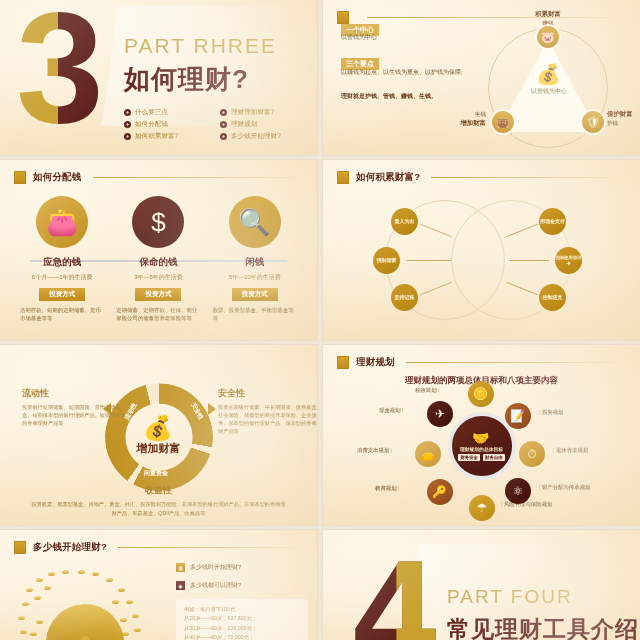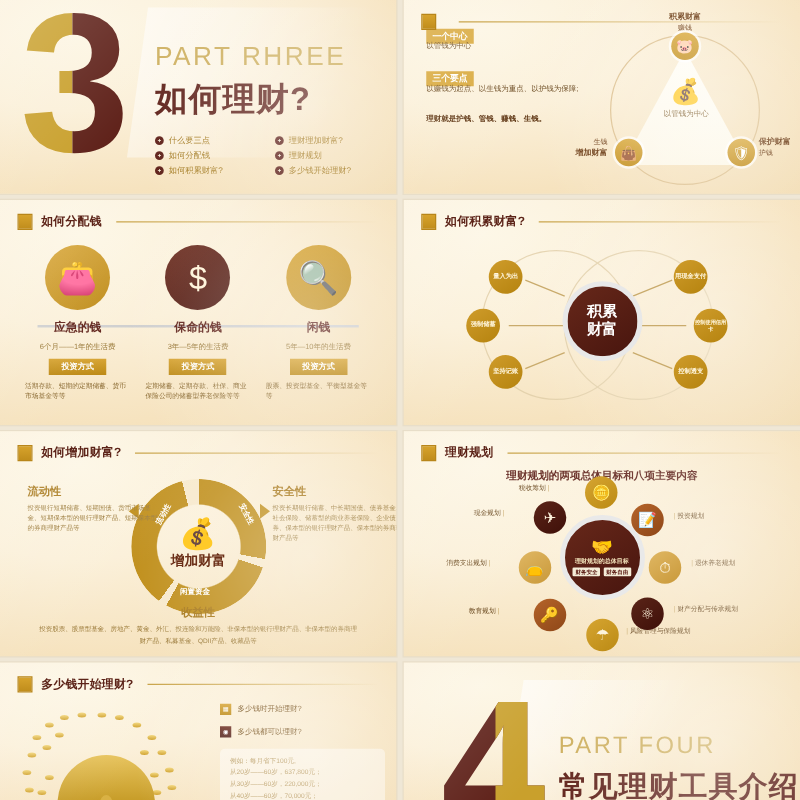--- a/index.html
+++ b/index.html
@@ -276,24 +276,20 @@
   <div class="slide s4">
     <div class="hdr">
       <div class="sq"></div>
       <div class="ttl">如何积累财富?</div>
       <div class="rule"></div>
     </div>
 
     <div class="ring" style="left:62px;top:40px;width:120px;height:120px;"></div>
     <div class="ring" style="left:128px;top:40px;width:120px;height:120px;"></div>
 
-    <div class="hub">
-      <span>积累</span>
-      <span>财富</span>
-    </div>
 
     <div class="spoke" style="left:96px;top:70px;width:34px;transform:rotate(22deg);"></div>
     <div class="spoke" style="left:84px;top:100px;width:44px;"></div>
     <div class="spoke" style="left:96px;top:128px;width:34px;transform:rotate(-22deg);"></div>
     <div class="spoke" style="left:182px;top:70px;width:34px;transform:rotate(-22deg);"></div>
     <div class="spoke" style="left:186px;top:100px;width:40px;"></div>
     <div class="spoke" style="left:182px;top:128px;width:34px;transform:rotate(22deg);"></div>
 
     <div class="bub" style="left:68px;top:48px;">
         <span>量入为出</span>
@@ -309,25 +305,20 @@
       </div>
     <div class="bub" style="left:232px;top:87px;font-size:4.2px;">
         <span>控制使用信用卡</span>
       </div>
     <div class="bub" style="left:216px;top:124px;">
         <span>控制透支</span>
       </div>
   </div>
 
   <div class="slide s5">
-    <div class="hdr">
-      <div class="sq"></div>
-      <div class="ttl">如何增加财富?</div>
-      <div class="rule"></div>
-    </div>
 
     <div class="donut"></div>
     <div class="core">
       <div class="ic">💰</div>
       <div class="t">增加财富</div>
     </div>
     <div class="arc-lbl" style="left:122px;top:62px;transform:rotate(-62deg);">流动性</div>
     <div class="arc-lbl" style="left:188px;top:62px;transform:rotate(62deg);">安全性</div>
     <div class="arc-lbl" style="left:144px;top:124px;color:#fff;">闲置资金</div>
 

